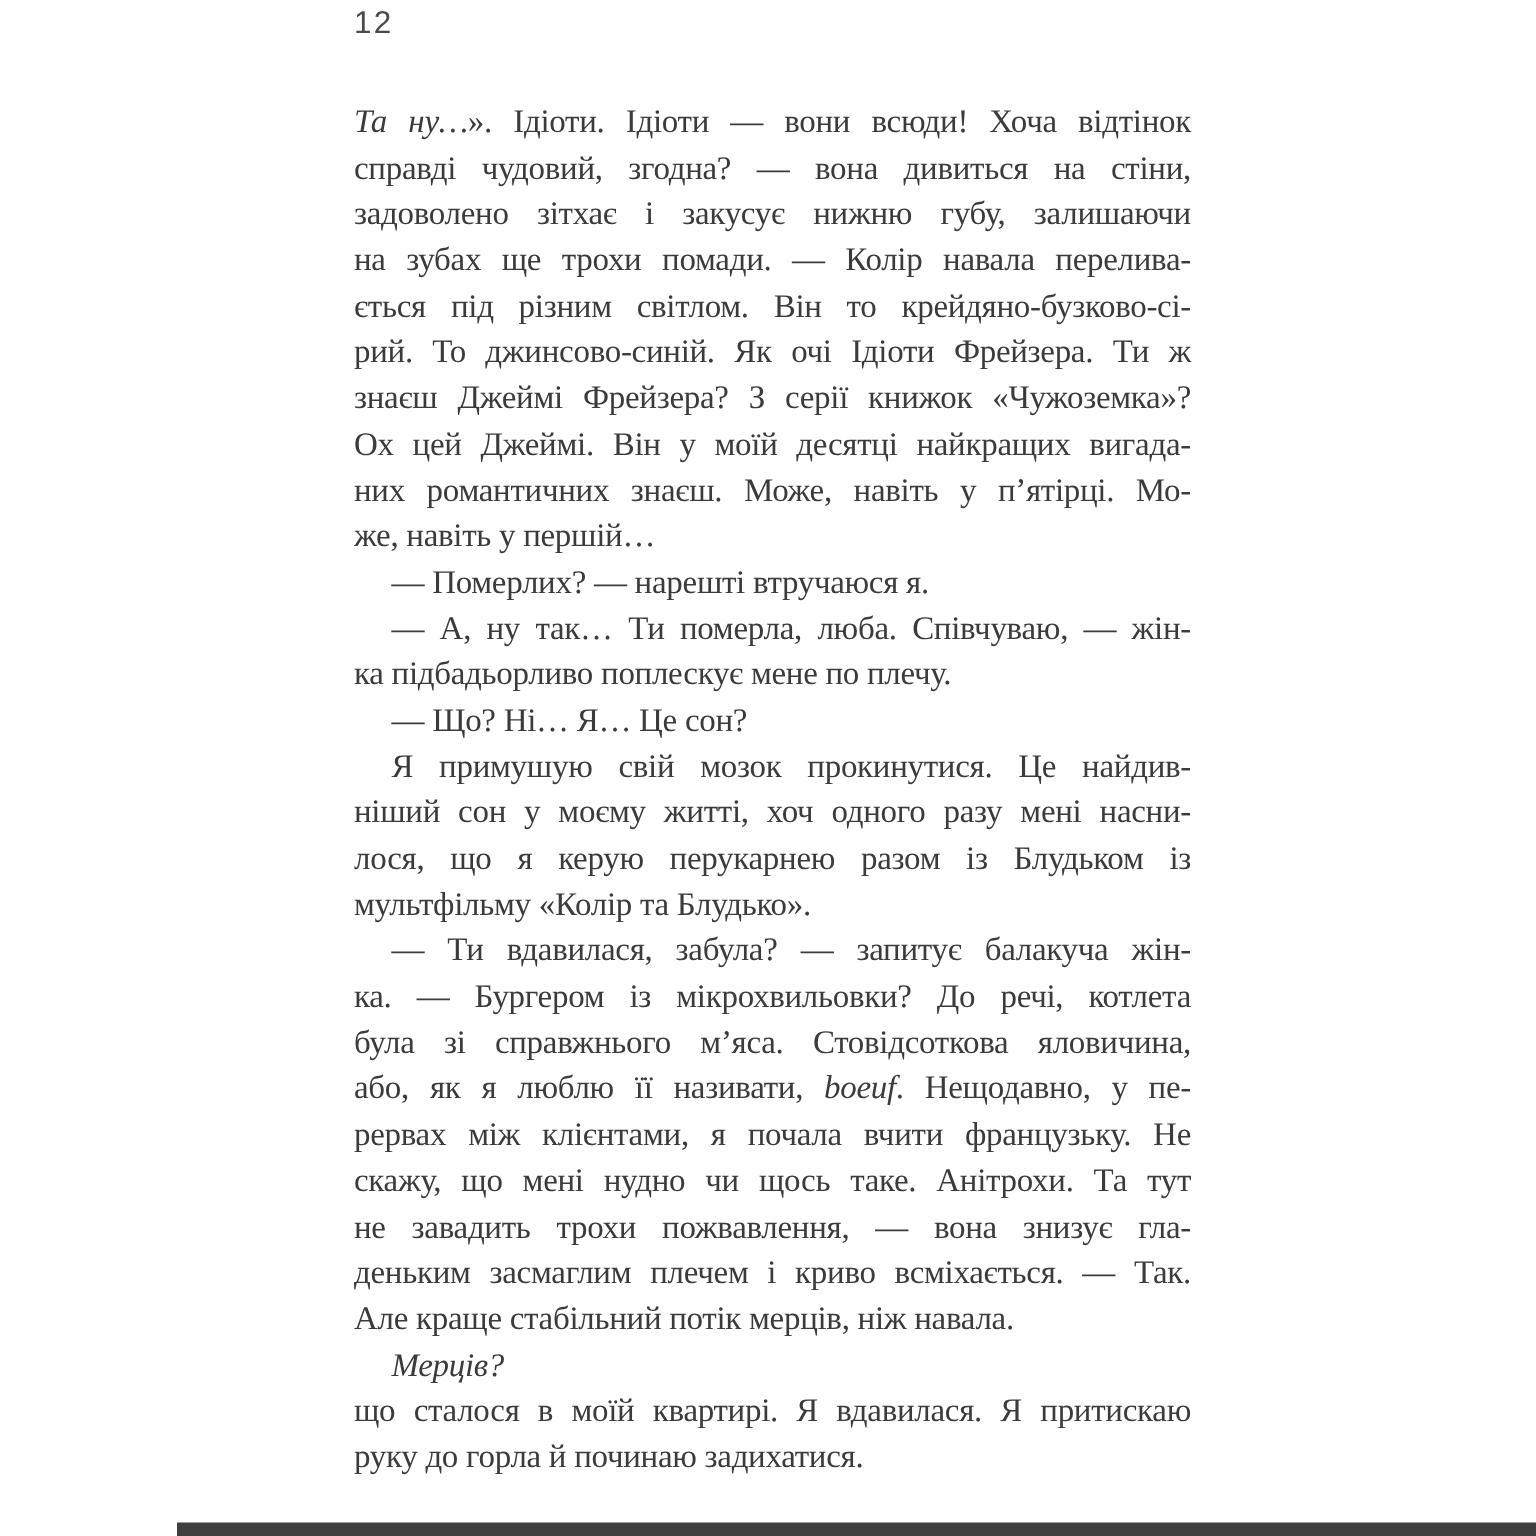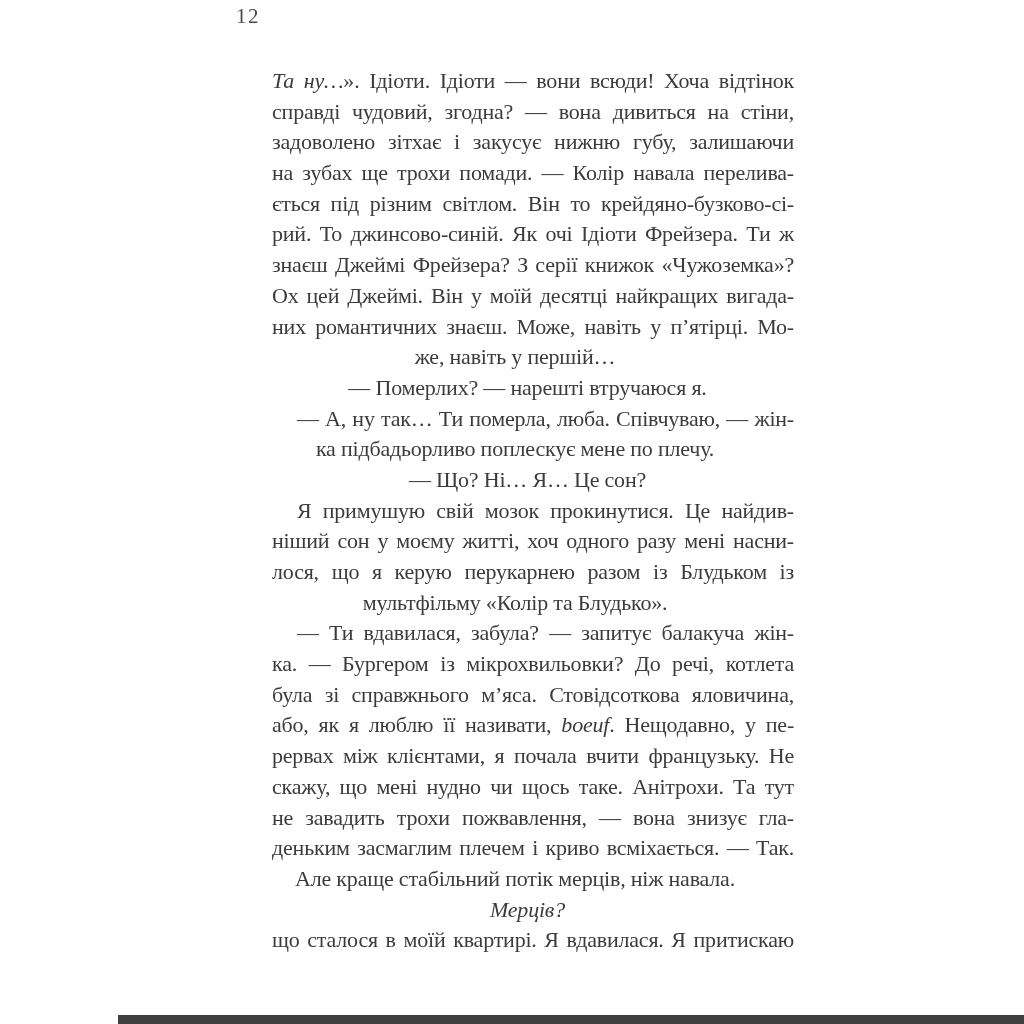--- a/index.html
+++ b/index.html
@@ -12,44 +12,43 @@
     width: 1024px;
     height: 1024px;
     background: var(--bg, #ffffff);
     overflow: hidden;
     font-family: "Liberation Serif", "DejaVu Serif", serif;
   }
   .page-number {
     position: absolute;
     left: 236px;
     top: 4px;
-    font-family: Liberation Serif, serif;
+    font-family: Liberation Sans, sans-serif;
     font-size: 21px;
     font-weight: 400;
     letter-spacing: 1.5px;
     color: var(--pnum, #4a4a4a);
   }
   .text-block {
     position: absolute;
     left: 236px;
     top: 66px;
     width: 558px;
     font-size: 22px;
     line-height: 30.7px;
     letter-spacing: -0.2px;
     color: var(--text, #3b3b3b);
   }
   .line {
     height: 30.7px;
-    text-align: center;
+    text-align: left;
   }
   .line.just {
     text-align: justify;
     text-align-last: justify;
-    margin-left: 36px;
   }
   .line.ind {
     text-indent: 25px;
   }
   .it {
     font-style: italic;
   }
   .scan-edge {
     position: absolute;
     left: 118px;
@@ -88,16 +87,17 @@
       <div class="line just"><span>ка. — Бургером із мікрохвильовки? До речі, котлета</span></div>
       <div class="line just"><span>була зі справжнього м’яса. Стовідсоткова яловичина,</span></div>
       <div class="line just"><span>або, як я люблю її називати, </span><span class="it">boeuf</span><span>. Нещодавно, у пе-</span></div>
       <div class="line just"><span>рервах між клієнтами, я почала вчити французьку. Не</span></div>
       <div class="line just"><span>скажу, що мені нудно чи щось таке. Анітрохи. Та тут</span></div>
       <div class="line just"><span>не завадить трохи пожвавлення, — вона знизує гла-</span></div>
       <div class="line just"><span>деньким засмаглим плечем і криво всміхається. — Так.</span></div>
       <div class="line"><span>Але краще стабільний потік мерців, ніж навала.</span></div>
       <div class="line ind"><span class="it">Мерців?</span></div>
       <div class="line just"><span>що сталося в моїй квартирі. Я вдавилася. Я притискаю</span></div>
+      <div class="line"><span>руку до горла й починаю задихатися.</span></div>
     </div>
 
   <div class="scan-edge"></div>
 </div>
 
 </body></html>

